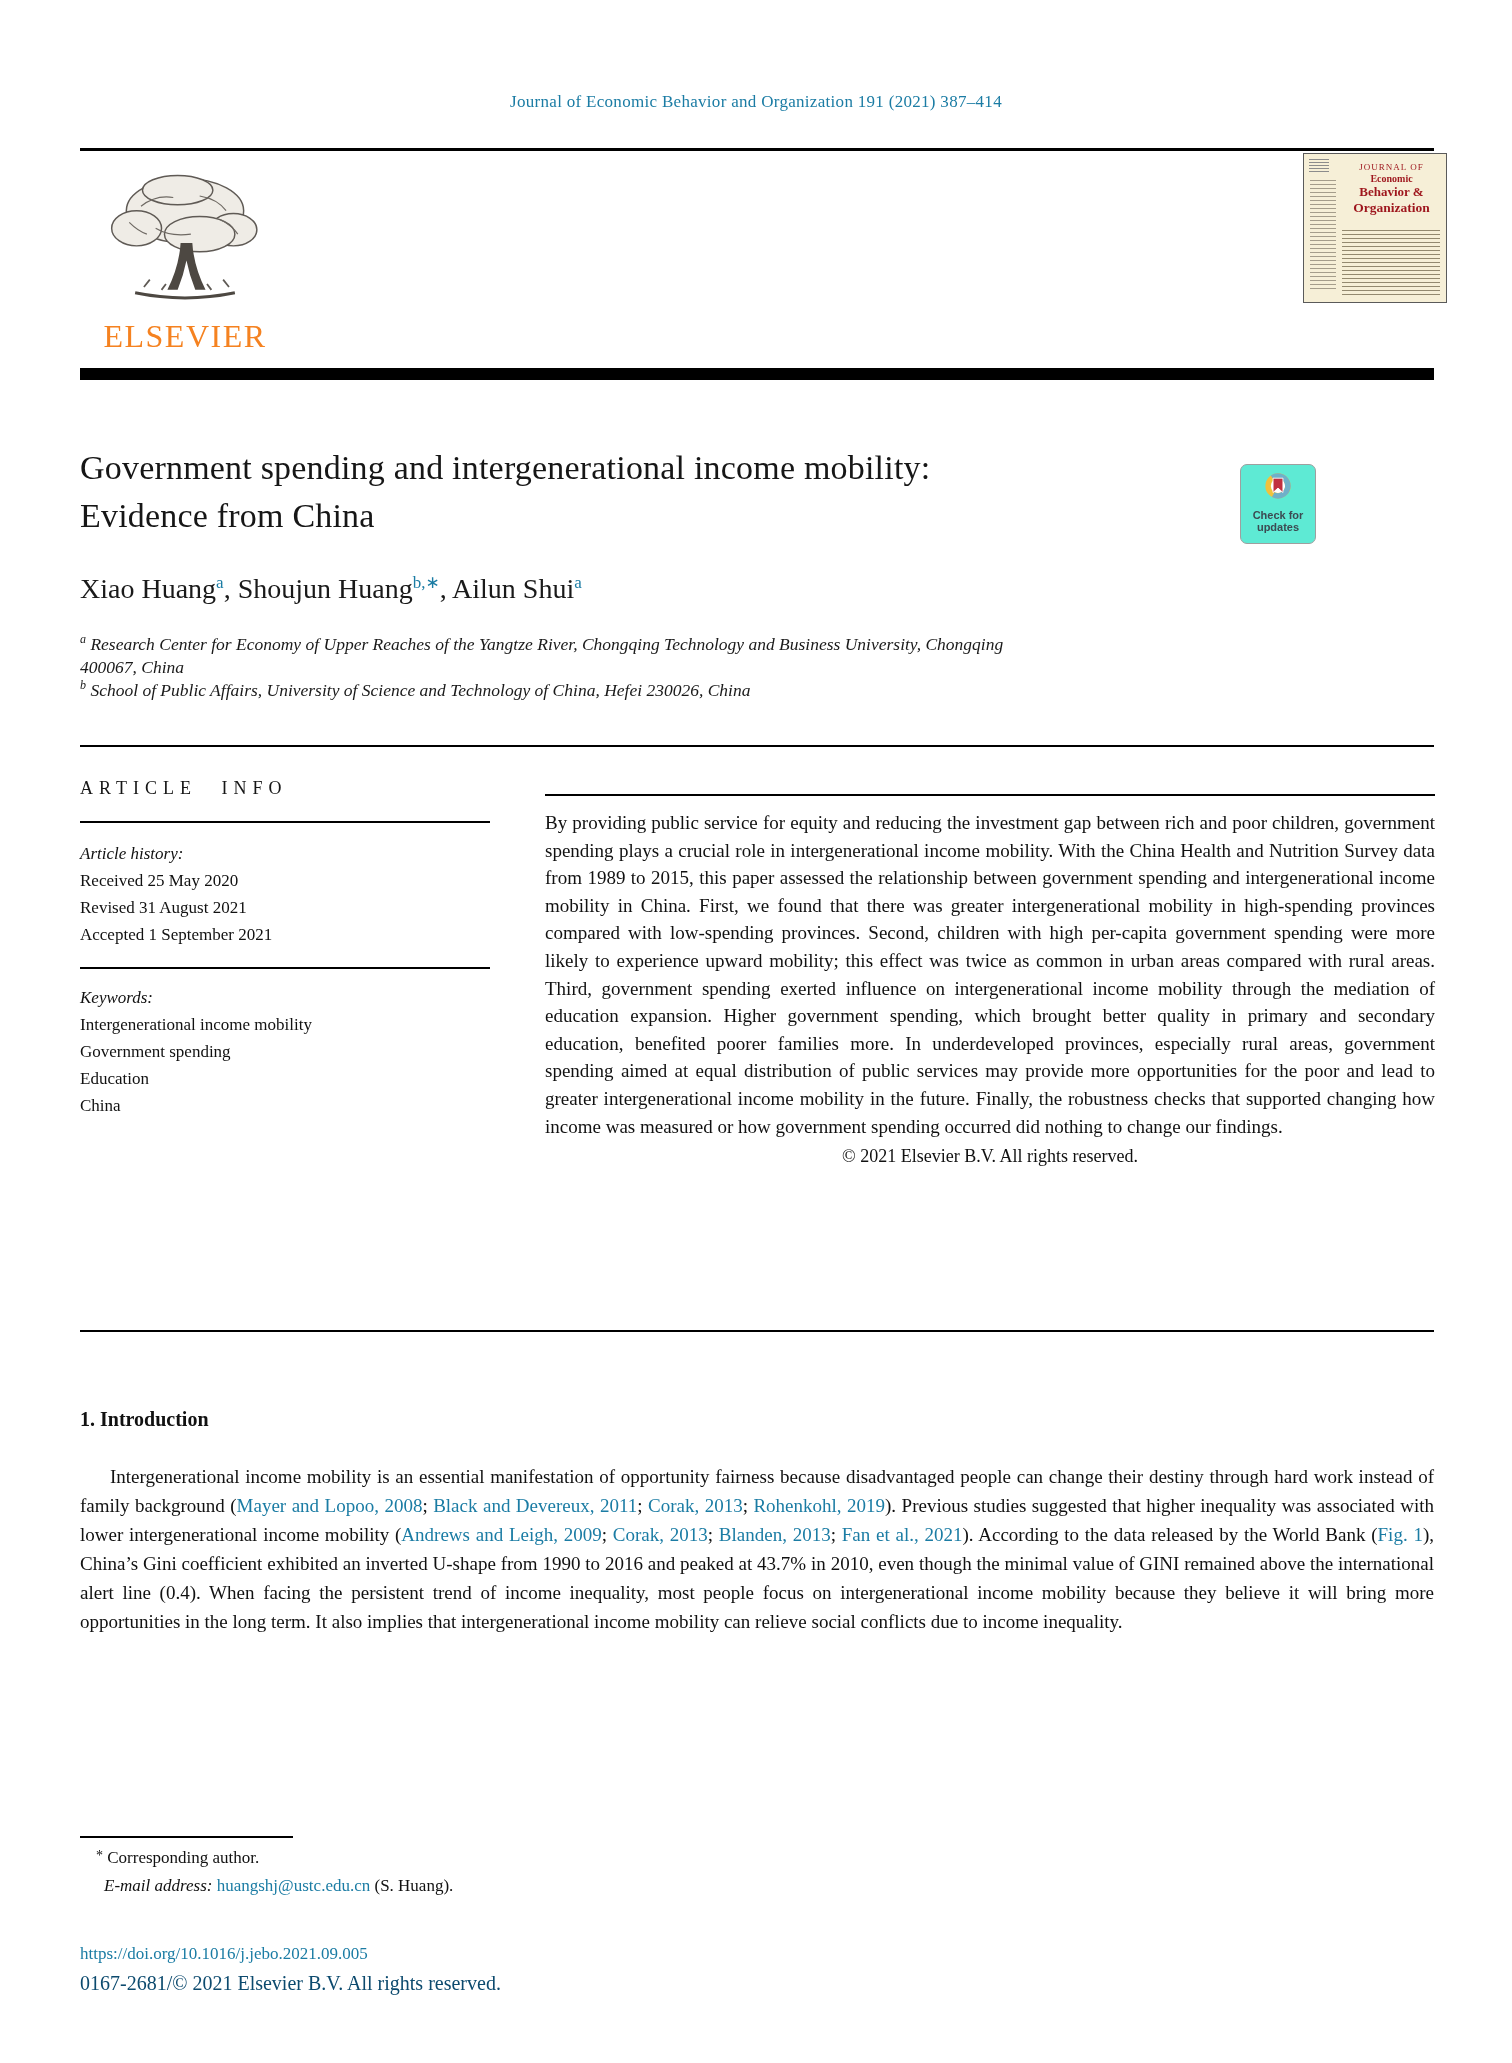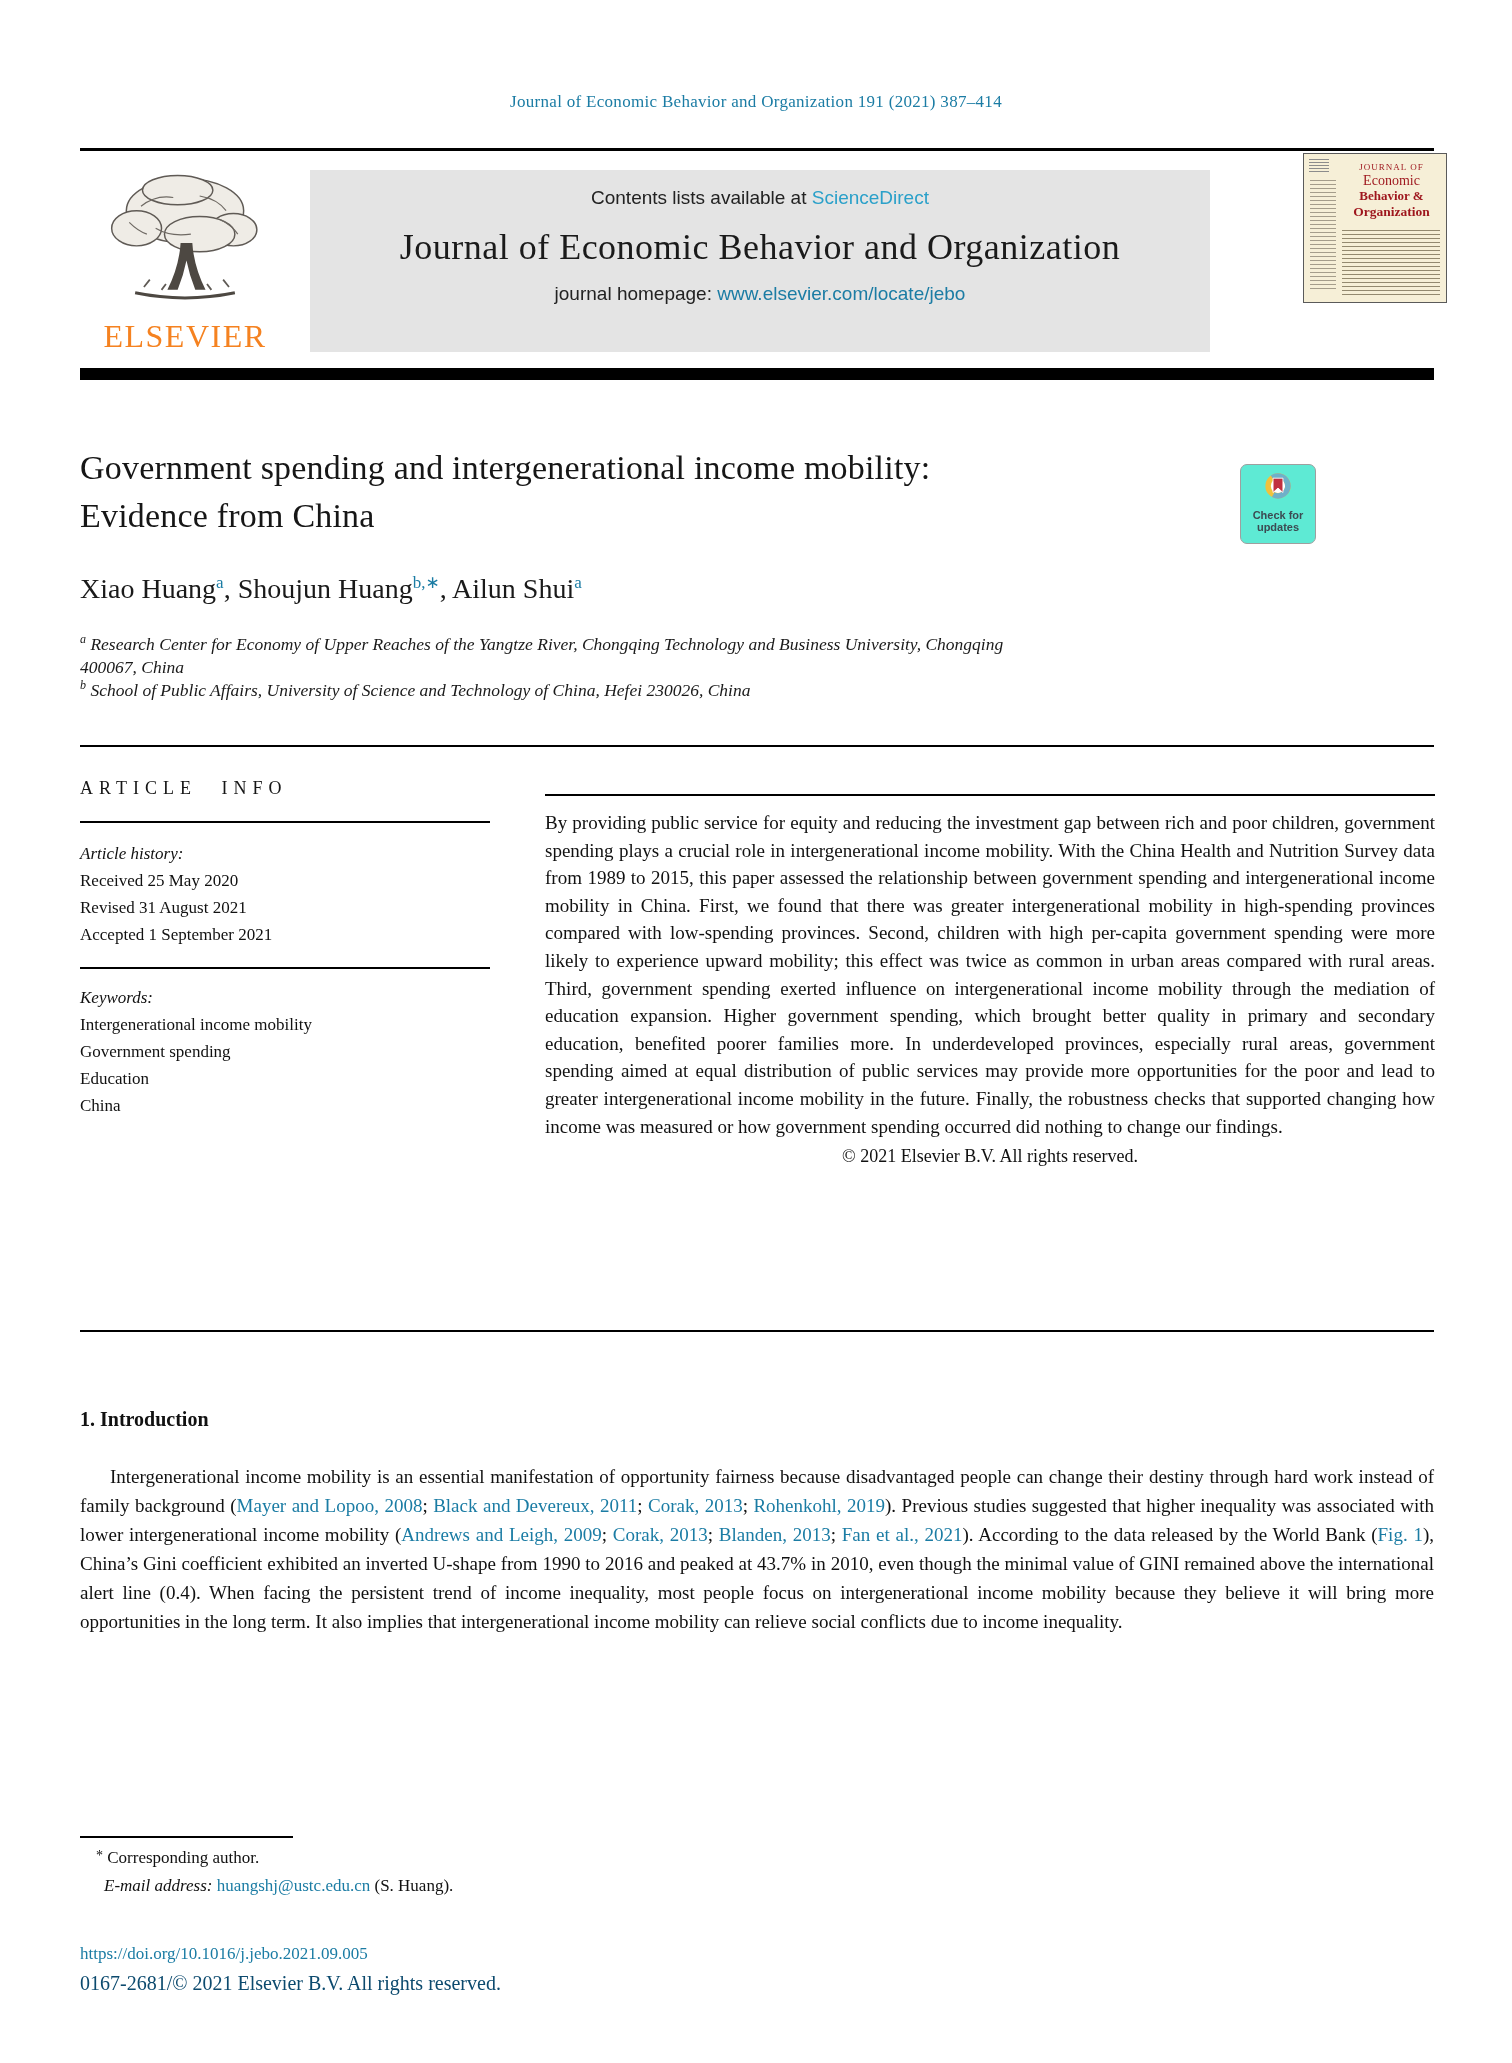--- a/index.html
+++ b/index.html
@@ -36,21 +36,21 @@
   
   .cover{position:absolute;left:1303px;top:153px;width:144px;height:150px;
     background:var(--cover_cream);border:1px solid #5a5a5a;cursor:pointer;}
   .cover-minilogo{position:absolute;left:5px;top:5px;width:20px;height:14px;
     background:repeating-linear-gradient(to bottom,#8c8c8c 0 1px,transparent 1px 3px);}
   .cover-strip{position:absolute;left:6px;top:26px;width:26px;height:110px;
     background:repeating-linear-gradient(to bottom,#a59d8b 0 1px,transparent 1px 4px);}
   .cover-title{position:absolute;left:38px;top:8px;right:5px;text-align:center;
     color:var(--cover_red);font-family:"Liberation Serif",serif;line-height:1.15;}
   .c0{font-size:9px;letter-spacing:1px;margin-bottom:1px;}
-  .c1{font-size:14px;font-weight:normal;}
+  .c1{font-size:10px;font-weight:bold;}
   .c2{font-size:13px;font-weight:bold;}
   .c3{font-size:13.5px;font-weight:bold;}
   .cover-list{position:absolute;left:38px;top:76px;right:6px;height:66px;
     background:repeating-linear-gradient(to bottom,#93896f 0 1px,transparent 1px 4px);}
 
   #rule-bar{left:80px;top:368px;width:1354px;height:12px;}
 
   .title{position:absolute;left:80px;top:444px;margin:0;font-weight:normal;
     font-size:34px;line-height:48px;color:#161616;letter-spacing:0.2px;}
 
@@ -124,29 +124,20 @@
           <path d="M22 36 q6 6 12 8"></path>
         <path d="M84 34 q8 4 12 10"></path>
       </g>
       <path d="M57 50 q-1 16 -9 32 l7 0 q4 -10 6 -20 q2 10 6 20 l7 0 q-8 -16 -9 -32 z" fill="#4d4842"></path>
       <path d="M26 84 q34 7 68 0" stroke="#4d4842" stroke-width="2" fill="none"></path>
       <path d="M32 80 l4 -5 M44 82 l3 -4 M78 82 l-3 -4 M90 80 l-4 -5" stroke="#5f5a55" stroke-width="1.2" fill="none"></path>
     </svg>
     <div class="wordmark">ELSEVIER</div>
   </div>
 
-  <div class="graybox">
-    <div class="contents">
-      <span>Contents lists available at </span><a class="sd-link">ScienceDirect</a>
-    </div>
-    <div class="mast-title">Journal of Economic Behavior and Organization</div>
-    <div class="homepage">
-      <span>journal homepage: </span><a class="teal-link">www.elsevier.com/locate/jebo</a>
-    </div>
-  </div>
 
   <div class="cover">
     <div class="cover-minilogo"></div>
     <div class="cover-strip"></div>
     <div class="cover-title">
       <div class="c0">JOURNAL OF</div>
       <div class="c1">Economic</div>
       <div class="c2">Behavior &amp;</div>
       <div class="c3">Organization</div>
     </div>

